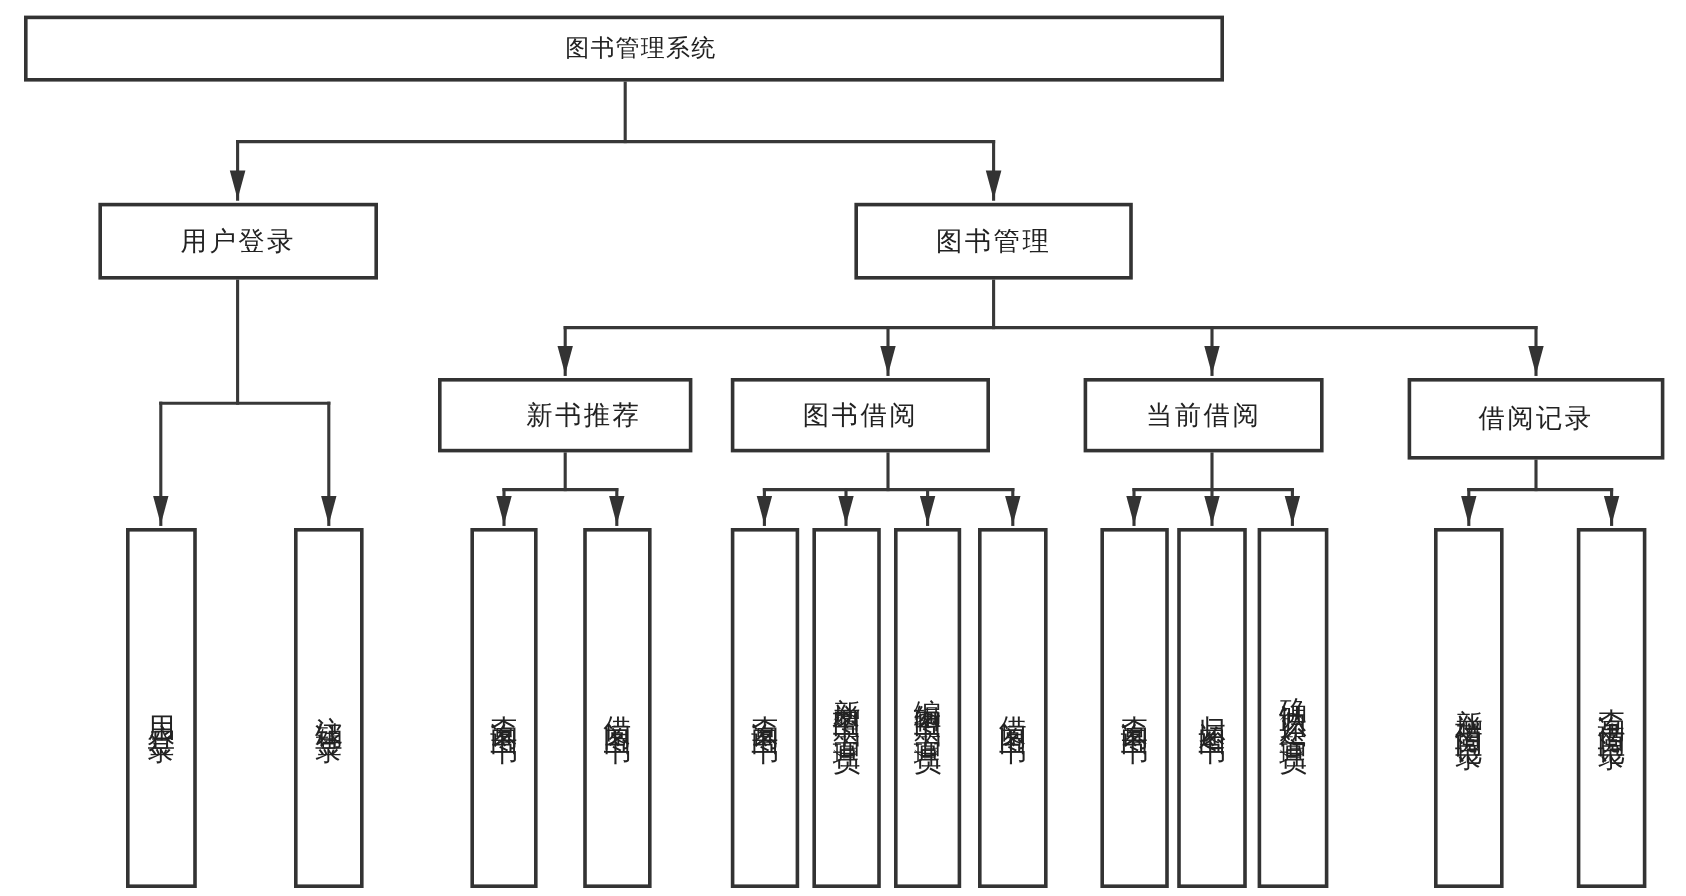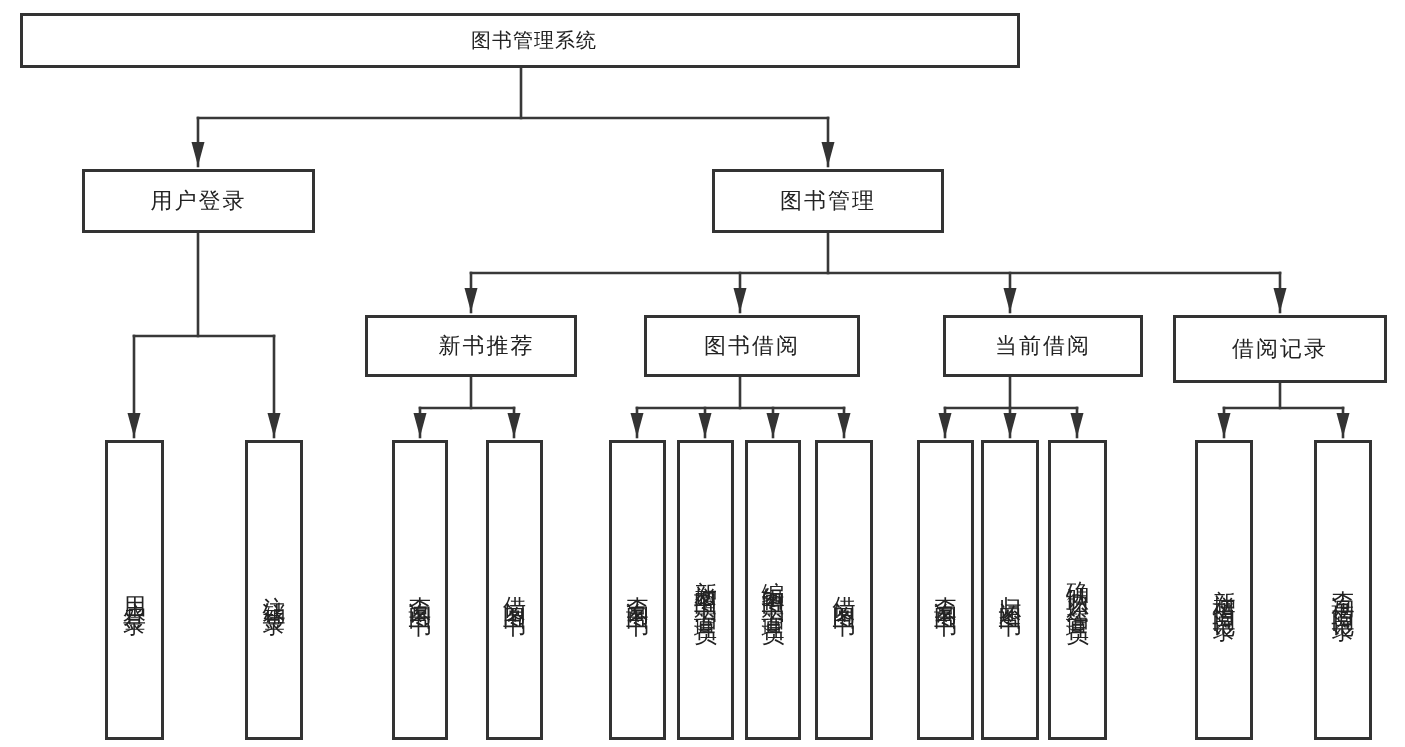--- a/index.html
+++ b/index.html
@@ -99,24 +99,24 @@
   <div class="box" style="left:82px;top:169px;width:233px;height:64px;">
     <span class="hlabel">用户登录</span>
   </div>
   <div class="box" style="left:712px;top:169px;width:232px;height:64px;">
     <span class="hlabel">图书管理</span>
   </div>
 
   <div class="box" style="left:365px;top:315px;width:212px;height:62px;padding-left:31px;">
     <span class="hlabel">新书推荐</span>
   </div>
-  <div class="box" style="left:644px;top:315px;width:216px;height:62px;">
+  <div class="box" style="left:609px;top:315px;width:216px;height:62px;">
     <span class="hlabel">图书借阅</span>
   </div>
-  <div class="box" style="left:903px;top:315px;width:200px;height:62px;margin-left:40px;">
+  <div class="box" style="left:903px;top:315px;width:200px;height:62px;">
     <span class="hlabel">当前借阅</span>
   </div>
   <div class="box" style="left:1173px;top:315px;width:214px;height:68px;justify-content:center;">
     <span class="hlabel">借阅记录</span>
   </div>
 
   <div class="box leaf" style="left:105px;width:59px;">
     <span class="vlabel">用户登录</span>
   </div>
   <div class="box leaf" style="left:245px;width:58px;">

